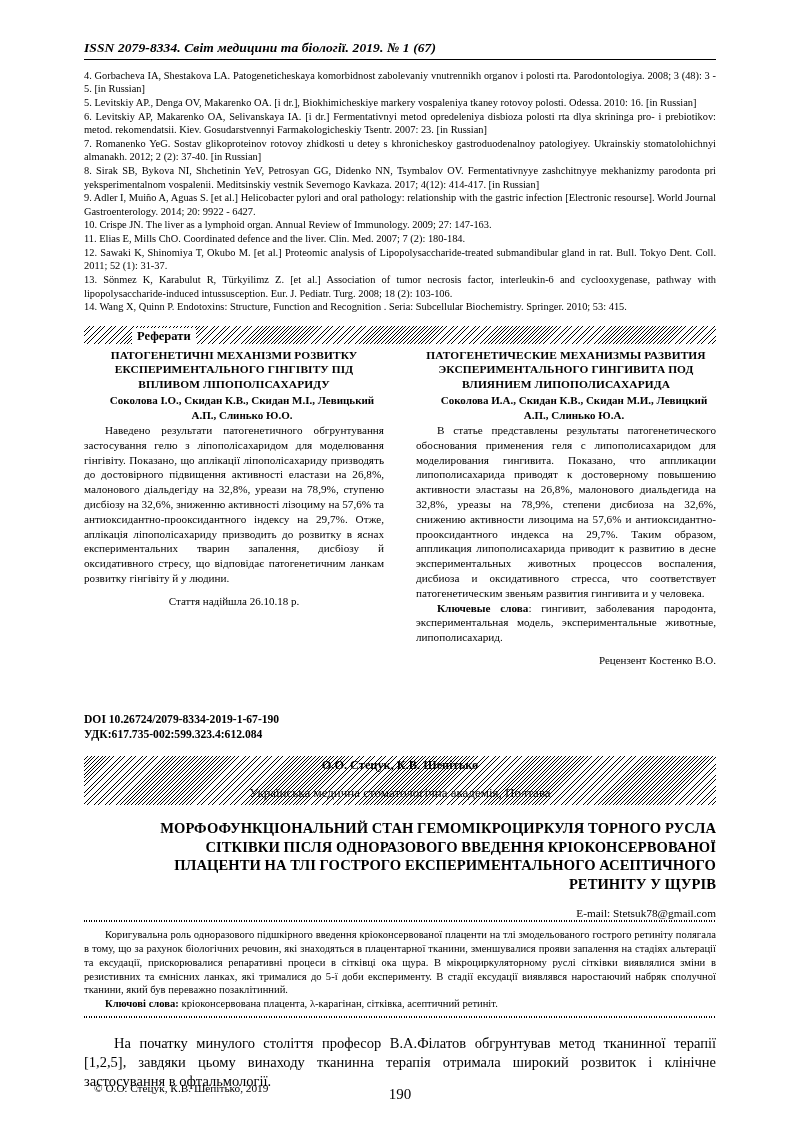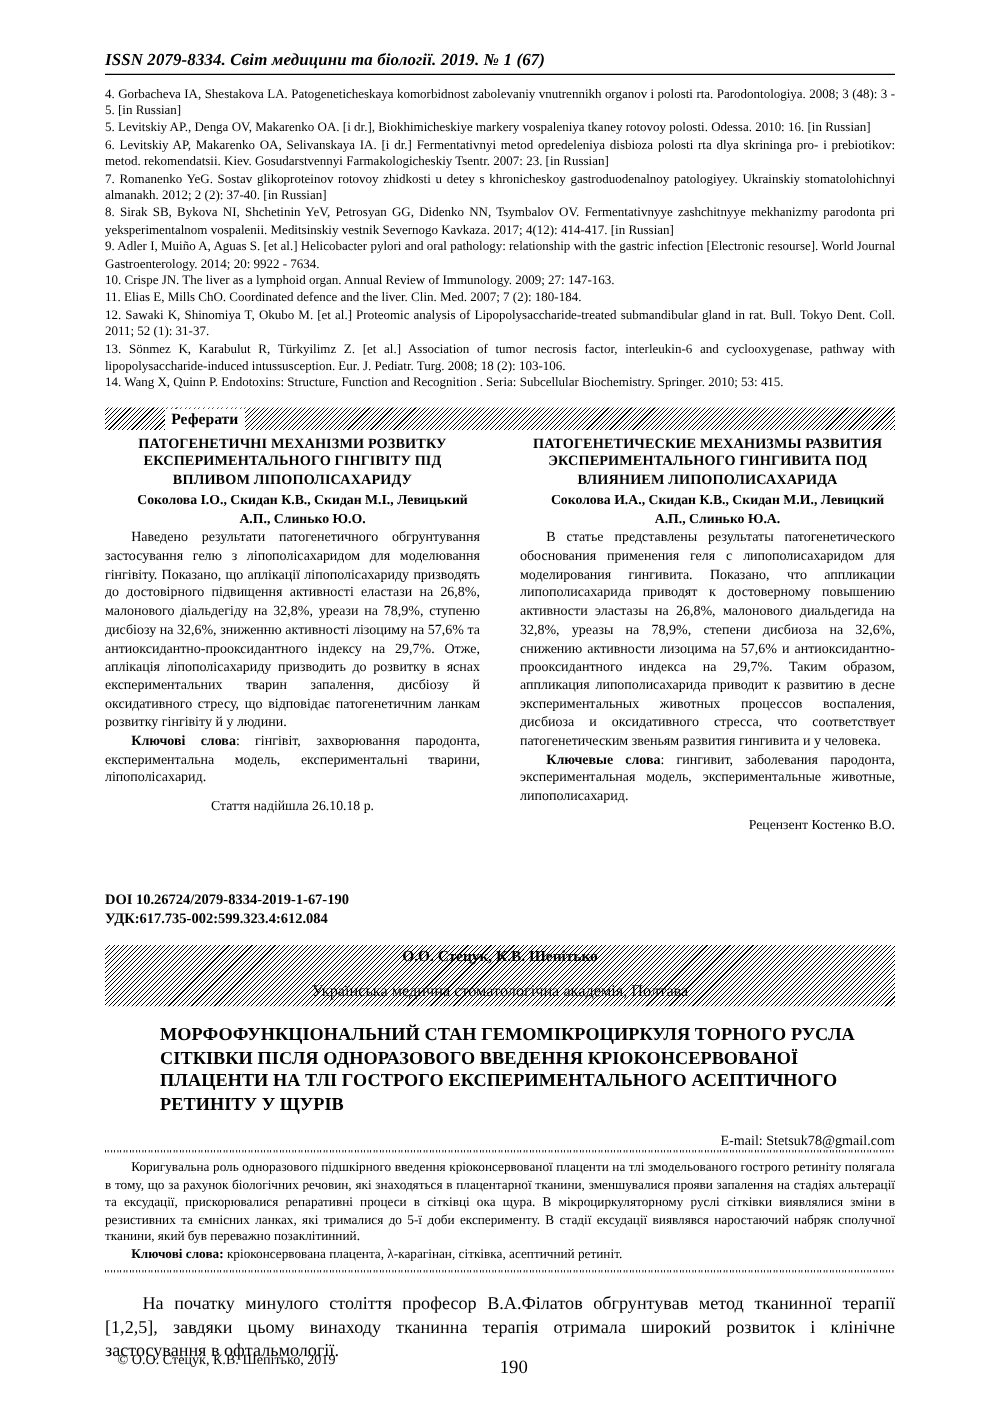--- a/index.html
+++ b/index.html
@@ -147,21 +147,21 @@
   }
   .band-article .aff {
     font-weight: normal;
     font-size: 13px;
     line-height: 1.30;
     margin-top: 11px;
   }
 
   .art-title {
     margin-top: 14px;
-    text-align: left;
+    text-align: right;
     font-weight: bold;
     font-size: 14.6px;
     line-height: 1.30;
     letter-spacing: .05px;
     margin-left: 44px;
   }
   .art-email {
     margin-top: 13px;
     text-align: right;
     font-size: 11.3px;
@@ -214,60 +214,59 @@
     width: 632px;
   }
   .copyright {
     position: absolute;
     left: 10px;
     top: 0;
     font-size: 11.3px;
   }
   .pagenum {
     position: absolute;
-    left: 11px;
+    left: 0;
     top: 4px;
     width: 632px;
     text-align: center;
     font-size: 15px;
   }
 </style>
 </head>
 <body>
 
 <div class="page">
   <div class="content">
 
     <div class="runhead">ISSN 2079-8334. Світ медицини та біології. 2019. № 1 (67)</div>
 
     <div class="reflist">
       <p class="ref">4. Gorbacheva IA, Shestakova LA. Patogeneticheskaya komorbidnost zabolevaniy vnutrennikh organov i polosti rta. Parodontologiya. 2008; 3 (48): 3 - 5. [in Russian]</p>
       <p class="ref">5. Levitskiy AP., Denga OV, Makarenko OA. [i dr.], Biokhimicheskiye markery vospaleniya tkaney rotovoy polosti. Odessa. 2010: 16. [in Russian]</p>
       <p class="ref">6. Levitskiy AP, Makarenko OA, Selivanskaya IA. [i dr.] Fermentativnyi metod opredeleniya disbioza polosti rta dlya skrininga pro- i prebiotikov: metod. rekomendatsii. Kiev. Gosudarstvennyi Farmakologicheskiy Tsentr. 2007: 23. [in Russian]</p>
       <p class="ref">7. Romanenko YeG. Sostav glikoproteinov rotovoy zhidkosti u detey s khronicheskoy gastroduodenalnoy patologiyey. Ukrainskiy stomatolohichnyi almanakh. 2012; 2 (2): 37-40. [in Russian]</p>
       <p class="ref">8. Sirak SB, Bykova NI, Shchetinin YeV, Petrosyan GG, Didenko NN, Tsymbalov OV. Fermentativnyye zashchitnyye mekhanizmy parodonta pri yeksperimentalnom vospalenii. Meditsinskiy vestnik Severnogo Kavkaza. 2017; 4(12): 414-417. [in Russian]</p>
-      <p class="ref">9. Adler I, Muiño A, Aguas S. [et al.] Helicobacter pylori and oral pathology: relationship with the gastric infection [Electronic resourse]. World Journal Gastroenterology. 2014; 20: 9922 - 7634.</p>
+      <p class="ref">9. Adler I, Muiño A, Aguas S. [et al.] Helicobacter pylori and oral pathology: relationship with the gastric infection [Electronic resourse]. World Journal Gastroenterology. 2014; 20: 9922 - 6427.</p>
       <p class="ref">10. Crispe JN. The liver as a lymphoid organ. Annual Review of Immunology. 2009; 27: 147-163.</p>
       <p class="ref">11. Elias E, Mills ChO. Coordinated defence and the liver. Clin. Med. 2007; 7 (2): 180-184.</p>
       <p class="ref">12. Sawaki K, Shinomiya T, Okubo M. [et al.] Proteomic analysis of Lipopolysaccharide-treated submandibular gland in rat. Bull. Tokyo Dent. Coll. 2011; 52 (1): 31-37.</p>
       <p class="ref">13. Sönmez K, Karabulut R, Türkyilimz Z. [et al.] Association of tumor necrosis factor, interleukin-6 and cyclooxygenase, pathway with lipopolysaccharide-induced intussusception. Eur. J. Pediatr. Turg. 2008; 18 (2): 103-106.</p>
       <p class="ref">14. Wang X, Quinn P. Endotoxins: Structure, Function and Recognition . Seria: Subcellular Biochemistry. Springer. 2010; 53: 415.</p>
     </div>
 
     <div class="band band-abstracts">
       <span class="band-text">Реферати</span>
     </div>
 
     <div class="abs-wrap">
 
       <div class="abs-col">
         <div class="abs-title">ПАТОГЕНЕТИЧНІ МЕХАНІЗМИ РОЗВИТКУ ЕКСПЕРИМЕНТАЛЬНОГО ГІНГІВІТУ ПІД ВПЛИВОМ ЛІПОПОЛІСАХАРИДУ</div>
         <div class="abs-authors">Соколова І.О., Скидан К.В., Скидан М.І., Левицький А.П., Слинько Ю.О.</div>
         <div class="abs-body">Наведено результати патогенетичного обгрунтування застосування гелю з ліпополісахаридом для моделювання гінгівіту. Показано, що аплікації ліпополісахариду призводять до достовірного підвищення активності еластази на 26,8%, малонового діальдегіду на 32,8%, уреази на 78,9%, ступеню дисбіозу на 32,6%, зниженню активності лізоциму на 57,6% та антиоксидантно-прооксидантного індексу на 29,7%. Отже, аплікація ліпополісахариду призводить до розвитку в яснах експериментальних тварин запалення, дисбіозу й оксидативного стресу, що відповідає патогенетичним ланкам розвитку гінгівіту й у людини.</div>
-        <div class="abs-keywords"><b>Ключові слова</b><span>: гінгівіт, захворювання пародонта, експериментальна модель, експериментальні тварини, ліпополісахарид.</span></div>
         <div class="abs-foot center-ish">Стаття надійшла 26.10.18 р.</div>
       </div>
 
       <div class="abs-col">
         <div class="abs-title">ПАТОГЕНЕТИЧЕСКИЕ МЕХАНИЗМЫ РАЗВИТИЯ ЭКСПЕРИМЕНТАЛЬНОГО ГИНГИВИТА ПОД ВЛИЯНИЕМ  ЛИПОПОЛИСАХАРИДА</div>
         <div class="abs-authors">Соколова И.А., Скидан К.В., Скидан М.И., Левицкий А.П., Слинько Ю.А.</div>
         <div class="abs-body">В статье представлены результаты патогенетического обоснования применения геля с липополисахаридом для моделирования гингивита. Показано, что аппликации липополисахарида приводят к достоверному  повышению активности эластазы на 26,8%, малонового диальдегида на 32,8%, уреазы на 78,9%, степени дисбиоза на 32,6%, снижению активности лизоцима на 57,6% и антиоксидантно-прооксидантного индекса на 29,7%. Таким образом, аппликация липополисахарида приводит к развитию в десне экспериментальных животных процессов воспаления, дисбиоза и оксидативного стресса, что соответствует патогенетическим звеньям развития гингивита и у человека.</div>
         <div class="abs-keywords"><b>Ключевые слова</b><span>: гингивит, заболевания пародонта, экспериментальная модель, экспериментальные животные, липополисахарид.</span></div>
         <div class="abs-foot">Рецензент Костенко В.О.</div>
       </div>

